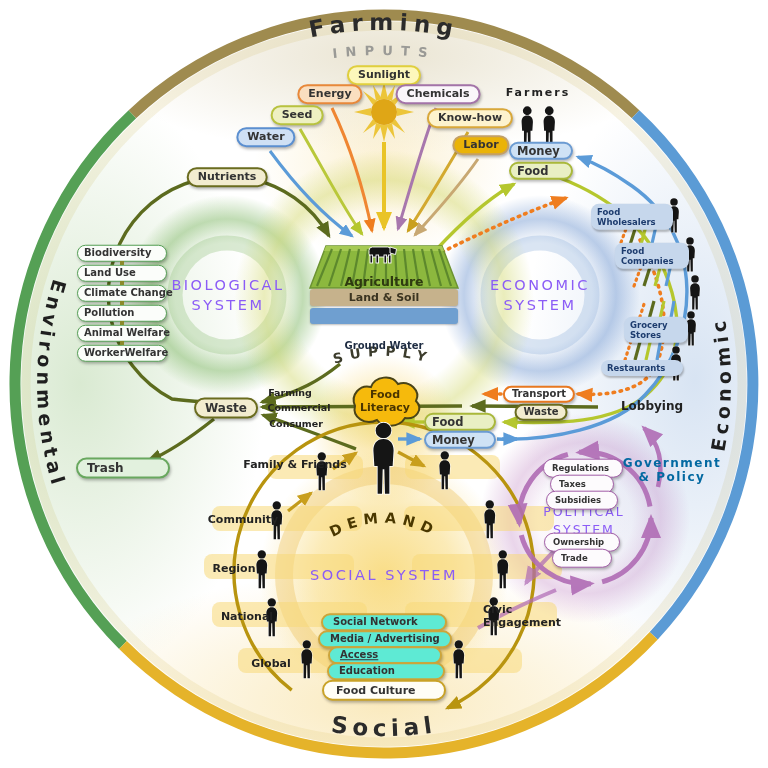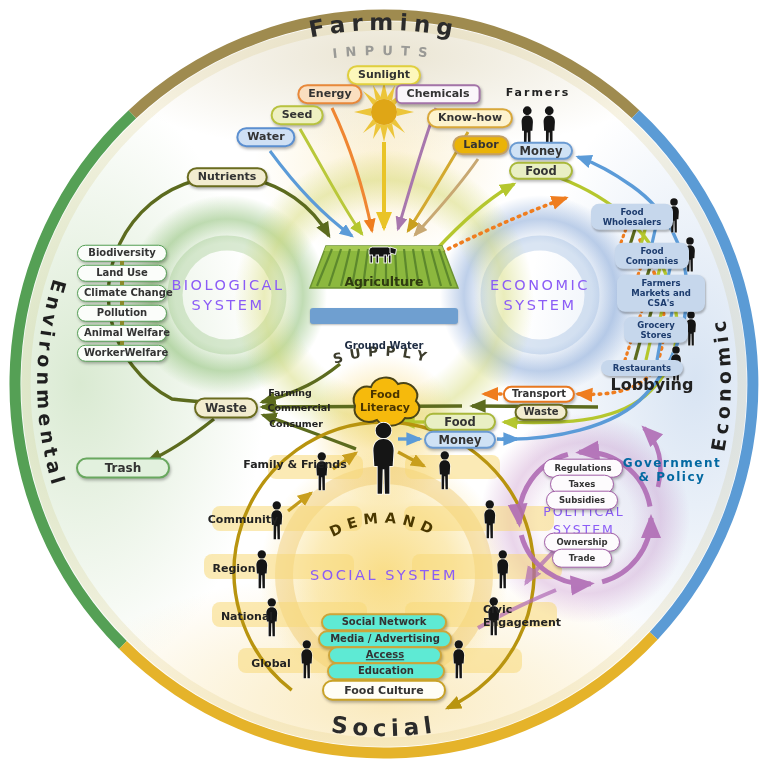--- a/index.html
+++ b/index.html
@@ -4,27 +4,27 @@
 <style>
   html,body{margin:0;padding:0;background:#fff;}
   .stage{position:relative;width:768px;height:768px;overflow:hidden;
          font-family:"DejaVu Sans","Liberation Sans",sans-serif;}
   .stage svg{position:absolute;left:0;top:0;}
   .stage svg text{font-family:"DejaVu Sans","Liberation Sans",sans-serif;}
   #person-def *{paint-order:stroke;}
   .lbl{position:absolute;transform:translate(-50%,-50%);font-size:11px;font-weight:bold;
        color:#222;white-space:nowrap;text-align:center;line-height:1.2;}
   .pill{position:absolute;transform:translate(-50%,-50%);border-radius:11px;border:2px solid #888;
-        padding:1px 9px;font-size:11px;font-weight:bold;color:#333;white-space:nowrap;text-align:center;
+        padding:1px 9px;font-size:11px;font-weight:bold;color:#333;white-space:nowrap;
         box-shadow:1px 2px 3px rgba(0,0,0,.28);background:#fff;line-height:1.25;}
   .p-sunlight{background:#fdf7bb;border-color:#e0cf3d;}
   .p-energy{background:#fadfc0;border-color:#e8883a;}
   .p-seed{background:#eef0c2;border-color:#b8c23f;}
   .p-water{background:#cfe0f4;border-color:#5b8fd0;}
-  .p-chem{background:#faf6fa;border-color:#a373a8;border-radius:6px;}
+  .p-chem{background:#faf6fa;border-color:#a373a8;}
   .p-know{background:#fdf3cd;border-color:#d9a83a;}
   .p-labor{background:#eab308;border-color:#c4a065;}
   .p-money{background:#cfe2f5;border-color:#6b9bd2;font-size:11.5px;}
   .p-food{background:#e9efc4;border-color:#a9b83a;font-size:11.5px;}
   .p-cream{background:#f2ecd0;border-color:#6a6c1f;}
   .p-trash{background:#e2f1de;border-color:#69a85f;width:72px;}
   .p-factor{background:#fbfdfa;border-color:#55a055;border-width:1.5px;font-size:10px;
             width:76px;padding:1px 6px;border-radius:9px;}
   .p-chain{background:#c6d7ec;border:none;color:#1d3c6e;font-size:8.5px;border-radius:8px;
            padding:3px 6px;white-space:normal;line-height:1.2;box-shadow:1px 2px 2px rgba(0,0,0,.25);}
@@ -373,20 +373,23 @@
 <div class="pill p-seed" style="left:297px;top:115px;">Seed</div>
 <div class="pill p-know" style="left:470px;top:118px;">Know-how</div>
 <div class="pill p-water" style="left:266px;top:137px;">Water</div>
 <div class="pill p-labor" style="left:481px;top:145px;">Labor</div>
 
 <div class="lbl" style="left:538px;top:93px;letter-spacing:2px;">Farmers</div>
 <div class="pill p-money" style="left:541px;top:151px;width:48px;padding:0 6px;">Money</div>
 <div class="pill p-food" style="left:541px;top:171px;width:48px;padding:0 6px;">Food</div>
 
 <div class="lbl" style="left:384px;top:281px;font-size:12.5px;color:#2e3a10;">Agriculture</div>
+<div style="position:absolute;left:310px;top:289px;width:148px;height:17px;background:#c6b28c;border-radius:3px;box-shadow:0 1px 2px rgba(0,0,0,.25);">
+  <div class="lbl" style="left:74px;top:9px;font-size:11px;color:#3a3320;">Land &amp; Soil</div>
+</div>
 <div style="position:absolute;left:310px;top:308px;width:148px;height:16px;background:#6f9fd0;border-radius:3px;box-shadow:0 1px 2px rgba(0,0,0,.25);">
   <div class="lbl" style="left:74px;top:8px;font-size:10px;color:#1e2c42;margin-top:30px;">Ground Water</div>
 </div>
 
 <div class="sys-title" style="left:228px;top:295px;">BIOLOGICAL SYSTEM</div>
 <div class="pill p-cream" style="left:227px;top:177px;">Nutrients</div>
 <div class="pill p-factor" style="left:122px;top:253px;">Biodiversity</div>
 <div class="pill p-factor" style="left:122px;top:273px;">Land Use</div>
 <div class="pill p-factor" style="left:122px;top:293px;">Climate Change</div>
 <div class="pill p-factor" style="left:122px;top:313px;">Pollution</div>
@@ -394,24 +397,23 @@
 <div class="pill p-factor" style="left:122px;top:353px;">WorkerWelfare</div>
 <div style="position:absolute;left:120px;top:261px;width:4px;height:4px;background:#8a8a2a;"></div>
 <div style="position:absolute;left:120px;top:281px;width:4px;height:4px;background:#8a8a2a;"></div>
 <div style="position:absolute;left:120px;top:301px;width:4px;height:4px;background:#8a8a2a;"></div>
 <div style="position:absolute;left:120px;top:321px;width:4px;height:4px;background:#8a8a2a;"></div>
 <div style="position:absolute;left:120px;top:341px;width:4px;height:4px;background:#8a8a2a;"></div>
 
 <div class="sys-title" style="left:540px;top:295px;">ECONOMIC SYSTEM</div>
 <div class="pill p-chain" style="left:632px;top:217px;width:70px;">Food Wholesalers</div>
 <div class="pill p-chain" style="left:652px;top:256px;width:62px;">Food Companies</div>
-<div class="pill p-chain" style="left:661px;top:293px;width:76px;">Farmers Markets and CSA's</div>
 <div class="pill p-chain" style="left:656px;top:330px;width:52px;">Grocery Stores</div>
 <div class="pill p-chain" style="left:642px;top:368px;width:70px;">Restaurants</div>
-<div class="lbl" style="left:652px;top:385px;font-size:16px;text-align:right;">Lobbying</div>
+<div class="lbl" style="left:652px;top:406px;font-size:12px;text-align:right;">Lobbying</div>
 
 <div class="pill p-transport" style="left:539px;top:394px;">Transport</div>
 <div class="pill p-waste-r" style="left:541px;top:412px;">Waste</div>
 <div class="pill p-food" style="left:460px;top:422px;width:56px;padding:0 6px;">Food</div>
 <div class="pill p-money" style="left:460px;top:440px;width:56px;padding:0 6px;">Money</div>
 
 <div class="lbl" style="left:385px;top:401px;width:58px;white-space:normal;color:#4a3500;font-size:11px;">Food Literacy</div>
 
 <div class="pill p-cream" style="left:226px;top:408px;font-size:12px;">Waste</div>
 <div class="pill p-trash" style="left:123px;top:468px;font-size:12px;">Trash</div>

